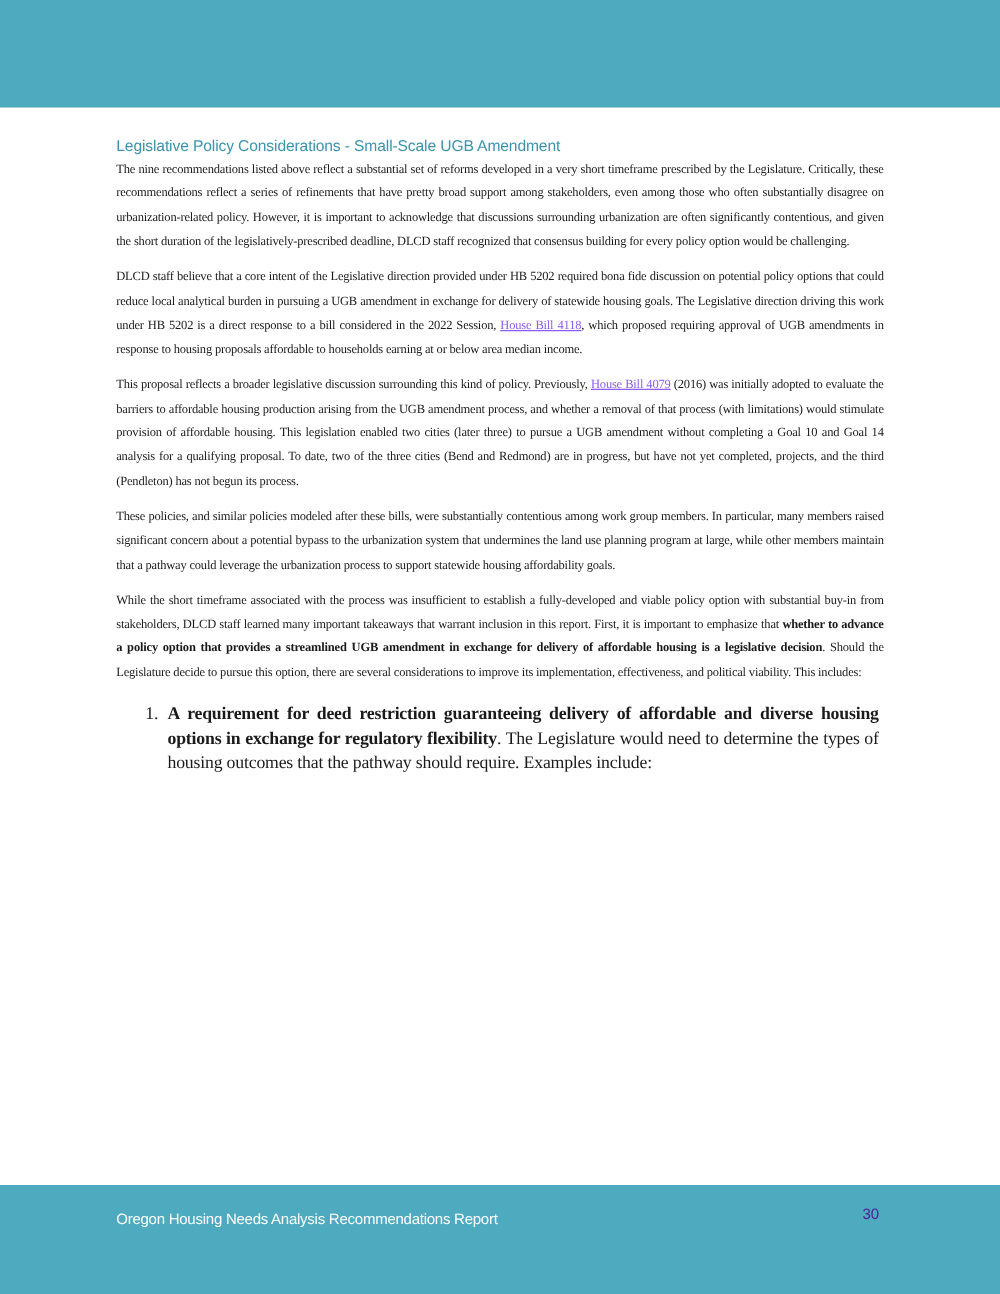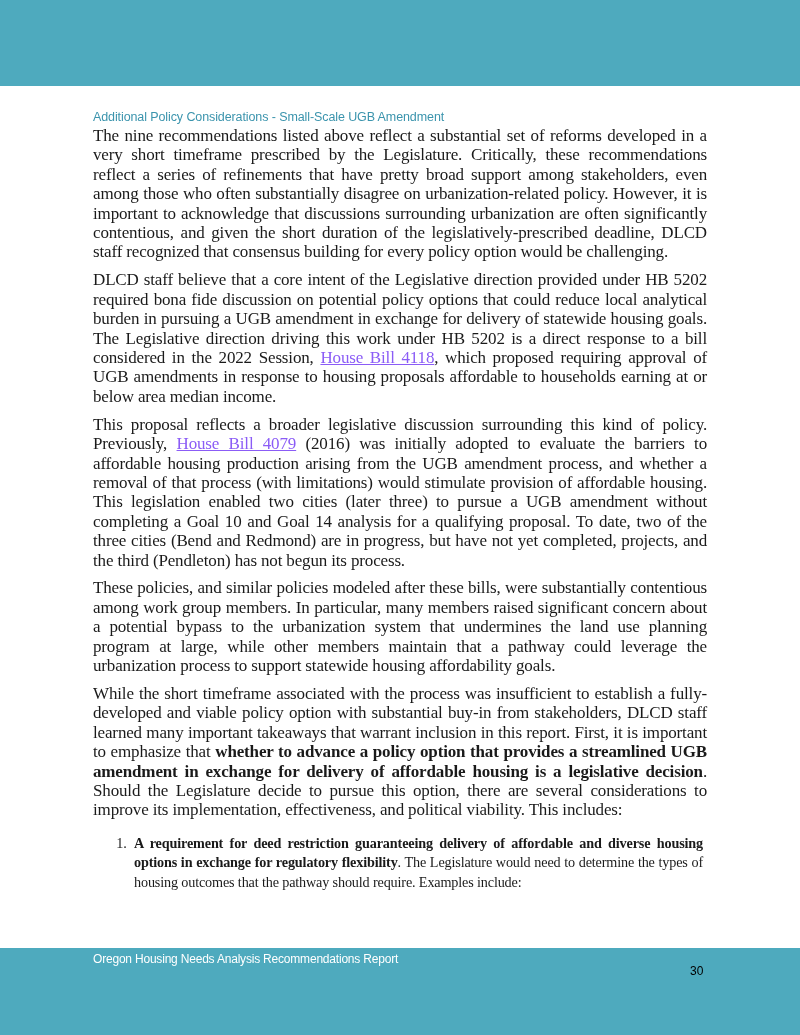--- a/index.html
+++ b/index.html
@@ -30,21 +30,21 @@
     .section-heading {
       font-family: "Liberation Sans", "DejaVu Sans", sans-serif;
       font-size: 12.5px;
       color: #3b94ad;
       line-height: 18px;
       margin: 0 0 0 0;
       letter-spacing: -0.1px;
     }
     p {
       margin: 0 0 8.5px 0;
-      font-size: 17px;
+      font-size: 10px;
       line-height: 19.4px;
       text-align: justify;
       letter-spacing: -0.15px;
     }
     a.link {
       color: #8b5cf6;
       text-decoration: underline;
     }
     b { font-weight: bold; }
     ol.considerations {
@@ -60,42 +60,42 @@
     }
     .footer-band {
       position: absolute;
       left: 0; top: 948px;
       width: 800px; height: 87px;
       background: #4eaabe;
     }
     .footer-title {
       position: absolute;
       left: 93px;
-      top: 4px;
+      top: 20px;
       font-family: "Liberation Sans", "DejaVu Sans", sans-serif;
       font-size: 12px;
       color: #ffffff;
       letter-spacing: -0.2px;
     }
     .footer-page {
       position: absolute;
       left: 690px;
       top: 16px;
       font-family: "Liberation Sans", "DejaVu Sans", sans-serif;
       font-size: 12px;
-      color: #000000;
+      color: #4c1d95;
     }
   </style>
 </head>
 <body>
 
 <div class="header-band"></div>
 
 <div class="content">
-  <div class="section-heading">Additional Policy Considerations - Small-Scale UGB Amendment</div>
+  <div class="section-heading">Legislative Policy Considerations - Small-Scale UGB Amendment</div>
 
   <p>The nine recommendations listed above reflect a substantial set of reforms developed in a very short timeframe prescribed by the Legislature. Critically, these recommendations reflect a series of refinements that have pretty broad support among stakeholders, even among those who often substantially disagree on urbanization-related policy. However, it is important to acknowledge that discussions surrounding urbanization are often significantly contentious, and given the short duration of the legislatively-prescribed deadline, DLCD staff recognized that consensus building for every policy option would be challenging.</p>
 
   <p><span>DLCD staff believe that a core intent of the Legislative direction provided under HB 5202 required bona fide discussion on potential policy options that could reduce local analytical burden in pursuing a UGB amendment in exchange for delivery of statewide housing goals. The Legislative direction driving this work under HB 5202 is a direct response to a bill considered in the 2022 Session, </span><a class="link">House Bill 4118</a><span>, which proposed requiring approval of UGB amendments in response to housing proposals affordable to households earning at or below area median income.</span></p>
 
   <p><span>This proposal reflects a broader legislative discussion surrounding this kind of policy. Previously, </span><a class="link">House Bill 4079</a><span> (2016) was initially adopted to evaluate the barriers to affordable housing production arising from the UGB amendment process, and whether a removal of that process (with limitations) would stimulate provision of affordable housing. This legislation enabled two cities (later three) to pursue a UGB amendment without completing a Goal 10 and Goal 14 analysis for a qualifying proposal. To date, two of the three cities (Bend and Redmond) are in progress, but have not yet completed, projects, and the third (Pendleton) has not begun its process.</span></p>
 
   <p>These policies, and similar policies modeled after these bills, were substantially contentious among work group members. In particular, many members raised significant concern about a potential bypass to the urbanization system that undermines the land use planning program at large, while other members maintain that a pathway could leverage the urbanization process to support statewide housing affordability goals.</p>
 
   <p><span>While the short timeframe associated with the process was insufficient to establish a fully-developed and viable policy option with substantial buy-in from stakeholders, DLCD staff learned many important takeaways that warrant inclusion in this report. First, it is important to emphasize that </span><b>whether to advance a policy option that provides a streamlined UGB amendment in exchange for delivery of affordable housing is a legislative decision</b><span>. Should the Legislature decide to pursue this option, there are several considerations to improve its implementation, effectiveness, and political viability. This includes:</span></p>

